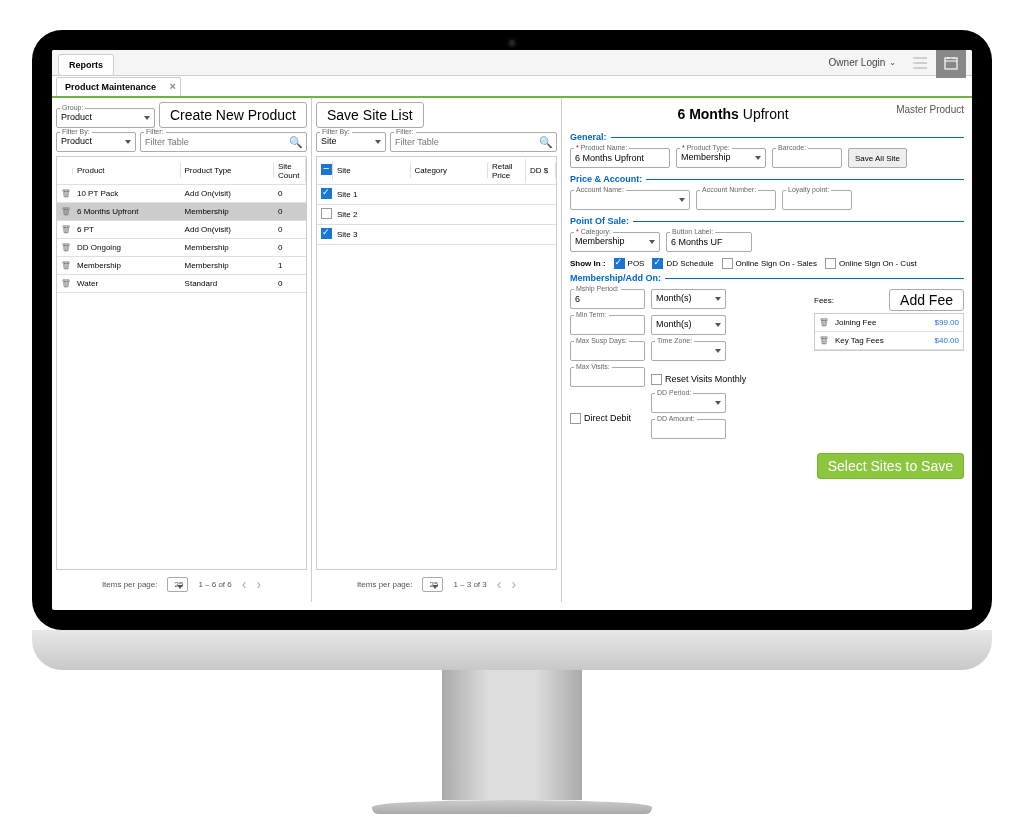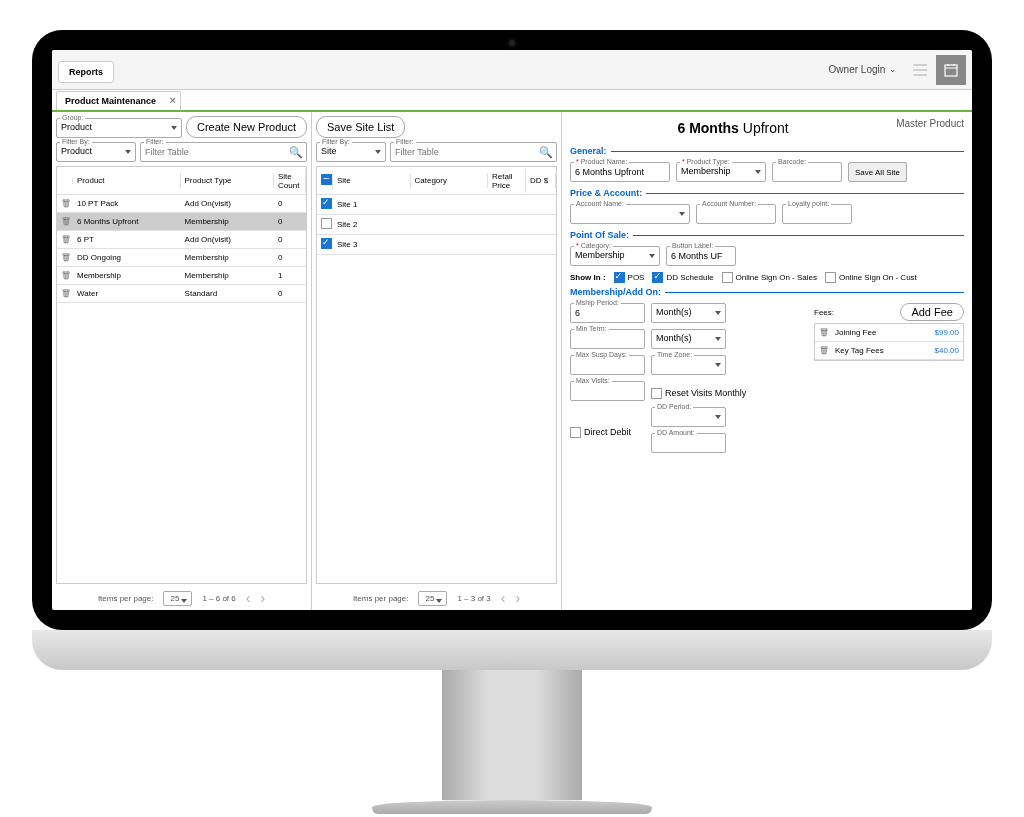--- a/index.html
+++ b/index.html
@@ -9,21 +9,21 @@
 .monitor-wrap { position: relative; width: 960px; }
 .monitor { background: #000; border-radius: 30px; padding: 20px; position: relative; }
 .camera { position: absolute; top: 10px; left: 50%; transform: translateX(-50%); width: 6px; height: 6px; background: #222; border-radius: 50%; box-shadow: 0 0 4px rgba(80,80,100,0.6); }
 .screen { background: #fff; border-radius: 2px; height: 560px; overflow: hidden; position: relative; font-size: 9px; }
 .stand-base { width: 100%; height: 40px; background: linear-gradient(to bottom, #e8e8e8, #c8c8c8); border-radius: 0 0 30px 30px; }
 .stand-neck { width: 140px; height: 130px; margin: 0 auto; background: linear-gradient(to right, #aaa, #ddd, #ddd, #aaa); }
 .stand-foot { width: 280px; height: 14px; margin: 0 auto; background: linear-gradient(to bottom, #ccc, #aaa); border-radius: 50% 50% 6px 6px; }
 .shadow { width: 400px; height: 20px; margin: 2px auto 0; background: radial-gradient(ellipse at center, rgba(0,0,0,0.15), transparent 70%); }
 
 
-.topbar { height: 40px; background: #f5f5f5; border-bottom: 1px solid #ccc; display: flex; align-items: center; padding: 0 6px; }
+.topbar { height: 26px; background: #f5f5f5; border-bottom: 1px solid #ccc; display: flex; align-items: center; padding: 0 6px; }
 .reports-btn { background: #fff; border: 1px solid #ccc; border-radius: 3px; padding: 5px 10px; font-size: 9px; font-weight: bold; margin-top:4px; }
 .top-spacer { flex: 1; }
 .owner-login { font-size: 10px; color: #444; padding: 0 10px; cursor: pointer; display: flex; align-items: center; gap: 4px; }
 .top-icon { width: 30px; height: 30px; display: flex; align-items: center; justify-content: center; color: #888; cursor: pointer; }
 .top-icon.active { background: #888; color: #fff; }
 
 
 .tab-strip { height: 22px; border-bottom: 2px solid #6db33f; display: flex; align-items: flex-end; padding-left: 4px; }
 .tab { background: #fff; border: 1px solid #ccc; border-bottom: none; padding: 4px 24px 4px 8px; font-size: 9px; position: relative; border-radius: 2px 2px 0 0; font-weight:bold;}
 .tab-close { position: absolute; right: 4px; top: 3px; color: #888; cursor: pointer; font-size: 11px; line-height: 1; }
@@ -35,40 +35,40 @@
 .col3 { flex: 1; padding: 6px 8px; overflow: auto; }
 
 
 .form-row { display: flex; gap: 4px; margin-bottom: 4px; align-items: flex-end; }
 .field { display: flex; flex-direction: column; position: relative; }
 .field-label { font-size: 7px; color: #666; background: #fff; padding: 0 2px; position: absolute; top: -4px; left: 4px; z-index: 1; }
 .field-sel, .field-inp { border: 1px solid #aaa; border-radius: 2px; font-size: 9px; padding: 3px 4px; height: 20px; background: #fff; }
 .field-sel { padding-right: 16px; position: relative; }
 .caret-dn { position: absolute; right: 4px; top: 7px; border-left: 3px solid transparent; border-right: 3px solid transparent; border-top: 4px solid #555; }
 .search-ico { position: absolute; right: 4px; top: 4px; font-size: 11px; color: #444; }
-.btn { border: 1px solid #aaa; border-radius: 10px; background: #fff; font-size: 11px; padding: 4px 10px; cursor: pointer; }
+.btn { border: 1px solid #aaa; border-radius: 3px; background: #fff; font-size: 14px; padding: 4px 10px; cursor: pointer; }
 .btn-green { background: #8cc63f; color: #fff; border-color: #7ab530; }
 
 
 .tbl { border: 1px solid #ccc; flex: 1; overflow: auto; }
 .tbl-row { display: flex; border-bottom: 1px solid #e0e0e0; min-height: 18px; align-items: center; }
 .tbl-head { background: #fff; font-weight: 500; min-height: 28px; }
 .tbl-head .cell { border-right: 1px solid #e0e0e0; }
 .cell { padding: 3px 4px; font-size: 8px; }
 .cell-ico { width: 16px; text-align: center; color: #777; cursor: pointer; }
 .tbl-row.sel { background: #ccc; }
 .chk { width: 11px; height: 11px; border: 1px solid #999; display: inline-block; background: #fff; position: relative; }
 .chk.on { background: #1976d2; border-color: #1976d2; }
 .chk.on::after { content: "✓"; color: #fff; font-size: 9px; position: absolute; top: -2px; left: 0; }
 .chk.minus { background: #1976d2; border-color: #1976d2; }
 .chk.minus::after { content: "−"; color: #fff; font-size: 11px; position: absolute; top: -3px; left: 1px; }
 
 
 .pager { display: flex; align-items: center; justify-content: center; gap: 10px; padding: 6px 4px; font-size: 8px; color: #555; }
-.pager .pg-sel { border: 1px solid #aaa; padding: 2px 12px 2px 6px; position: relative; border-radius: 2px; }
+.pager .pg-sel { border: 1px solid #aaa; padding: 2px 4px 2px 6px; position: relative; border-radius: 2px; }
 .pager .arrow { color: #aaa; cursor: pointer; font-size: 14px; }
 
 
 .detail-title { text-align: center; font-size: 14px; padding: 2px 0 6px; }
 .detail-title .bold { font-weight: bold; }
 .master-badge { float: right; font-size: 10px; color: #555; }
 .section-hdr { color: #0066cc; font-weight: bold; font-size: 9px; margin: 4px 0 6px; display: flex; align-items: center; gap: 4px; }
 .section-hdr::after { content: ""; flex: 1; border-top: 1px solid #0066cc; }
 .req::before { content: "* "; color: #c00; }
 .detail-row { display: flex; gap: 6px; margin-bottom: 6px; flex-wrap: wrap; }
@@ -308,21 +308,21 @@
                 <input class="field-inp" style="">
               </div>
           </div>
 
           <div class="section-hdr">Point Of Sale:</div>
           <div class="detail-row">
             <div class="field" style="width:90px;">
                 <span class="field-label req">Category:</span>
                 <div class="field-sel"><span>Membership</span><span class="caret-dn"></span></div>
               </div>
-            <div class="field" style="width:70px;">
+            <div class="field" style="width:86px;">
                 <span class="field-label">Button Label:</span>
                 <input class="field-inp" value="6 Months UF" style="">
               </div>
           </div>
           <div class="showin">
             <span class="lbl">Show In :</span>
             <span class="ck">
                 <span class="chk on"></span>
                 <span>POS</span>
               </span>
@@ -414,20 +414,23 @@
                     <div class="tbl-row">
                       <div class="cell cell-ico">🗑</div>
     <div class="cell" style="flex:1;">Key Tag Fees</div>
     <div class="cell fee-amt">$40.00</div>
                     </div>
                   </div>
               </div>
             </div>
           </div>
 
+          <div class="bottom-save">
+            <button class="btn btn-green">Select Sites to Save</button>
+          </div>
         </div>
 
       </div>
     </div>
   </div>
   <div class="stand-base"></div>
   <div class="stand-neck"></div>
   <div class="stand-foot"></div>
   <div class="shadow"></div>
 </div>

